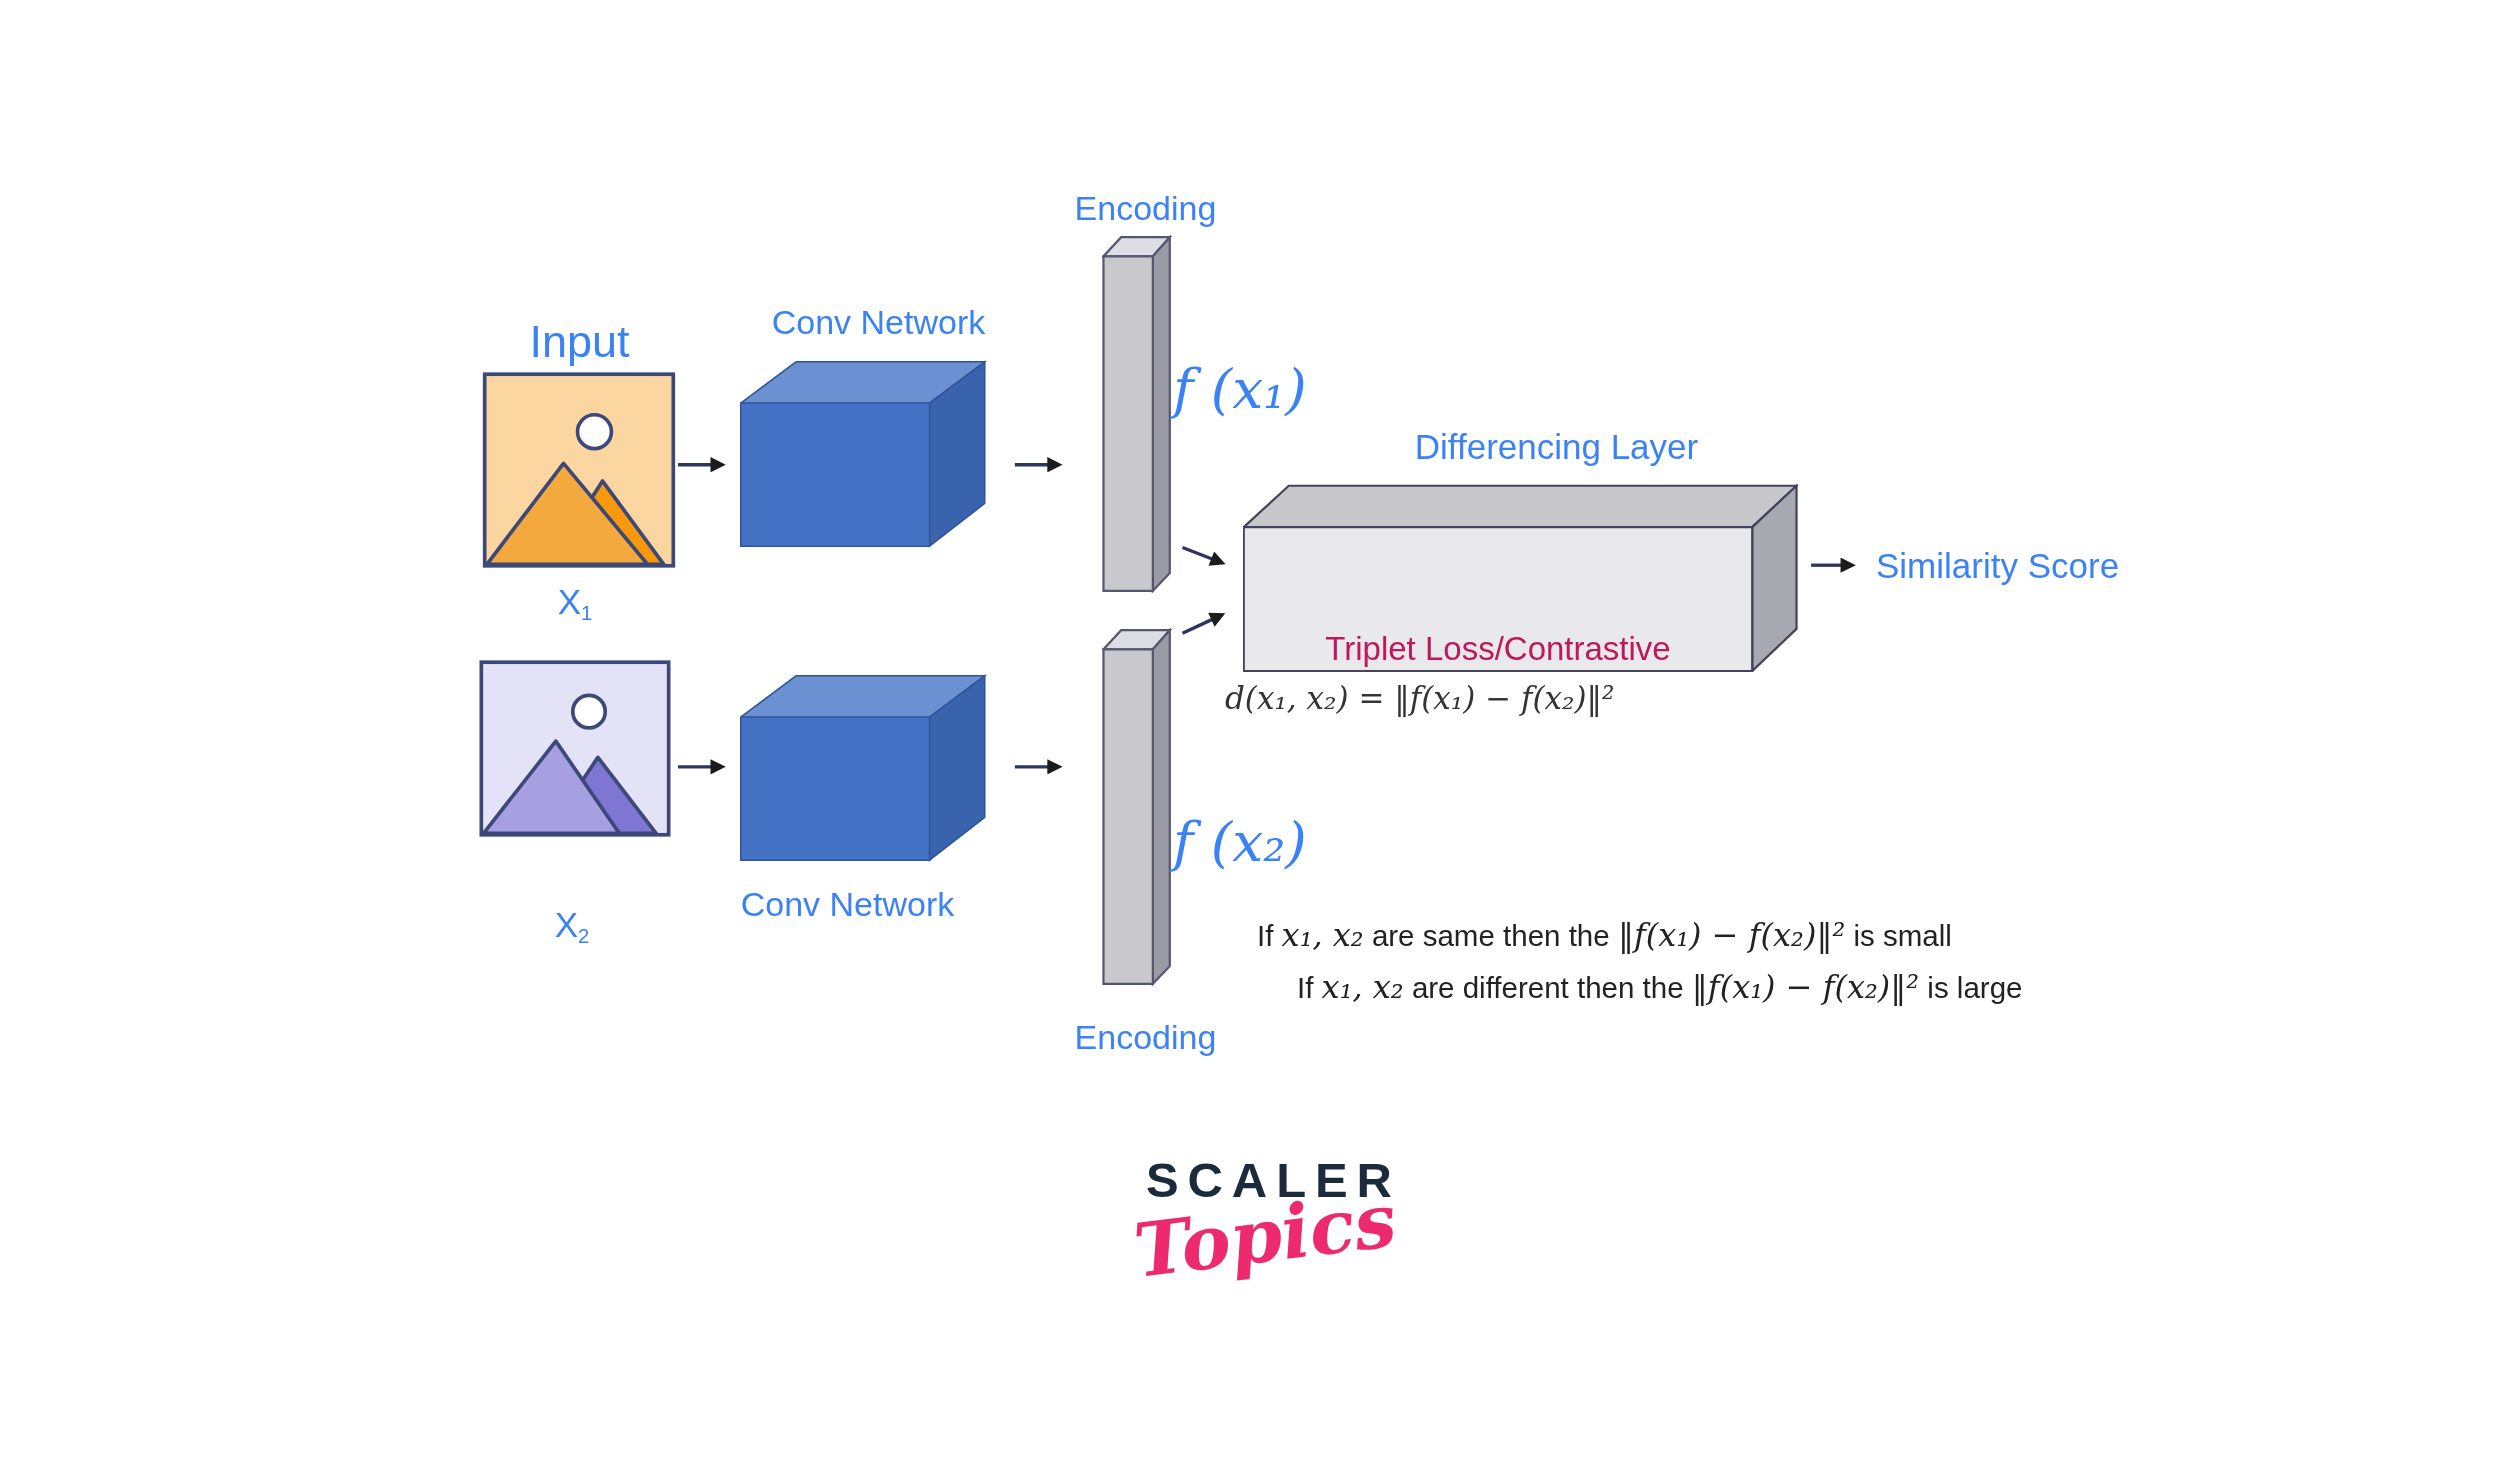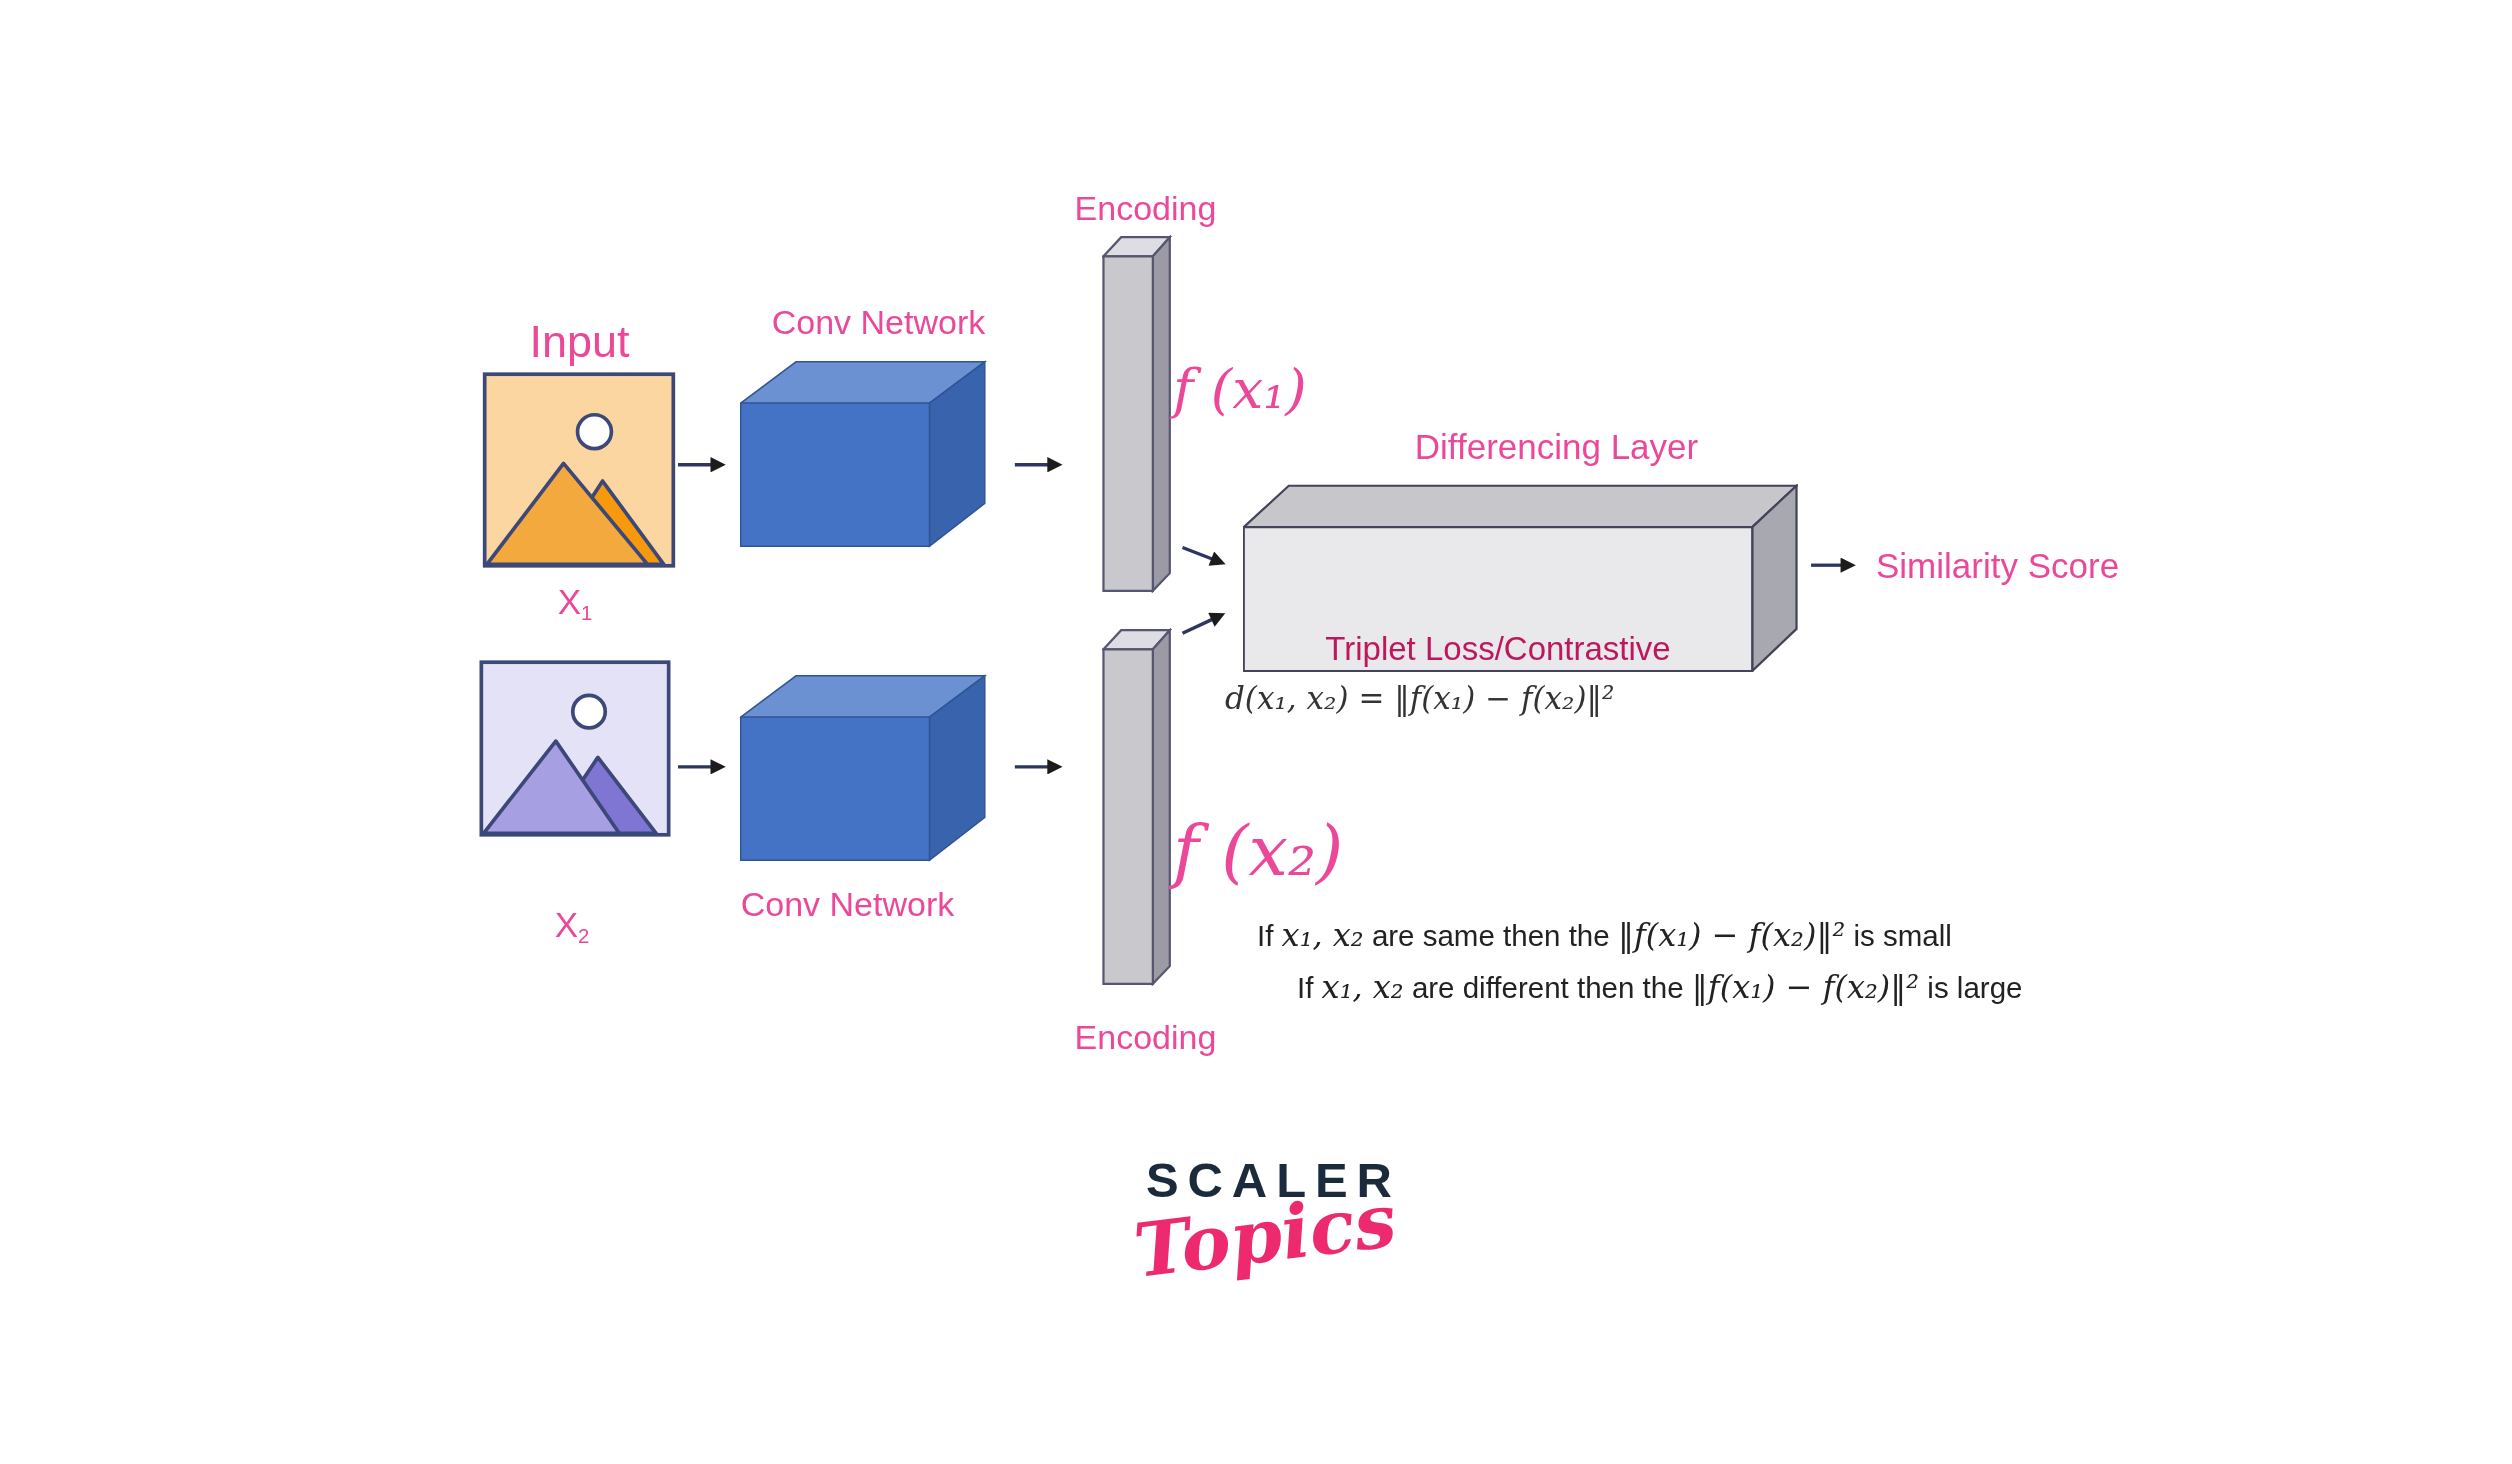--- a/index.html
+++ b/index.html
@@ -1,31 +1,31 @@
 <!DOCTYPE html>
 <html style="font-size:11.8px"><head>
 <meta charset="utf-8">
 <style>
   html,body{margin:0;padding:0;background:#fff;}
   .canvas{position:relative;width:2512px;height:1465px;background:#ffffff;overflow:hidden;
           font-family:"Liberation Sans","DejaVu Sans",sans-serif;color:#1c1c1c;}
   .abs{position:absolute;}
-  .t{position:absolute;color:#ec4899;white-space:nowrap;}
+  .t{position:absolute;color:#3b82f6;white-space:nowrap;}
   .center{text-align:center;}
   .math{font-family:"DejaVu Serif","DejaVu Sans",serif;font-style:italic;}
   .sub{font-size:0.58em;vertical-align:-0.32em;}
   .label-input{left:491px;top:316px;width:177px;font-size:45px;}
   .label-x1{left:516px;top:582px;width:118px;font-size:35px;}
   .label-x2{left:513px;top:891px;width:118px;font-size:35px;margin-top:14px;}
   .label-conv1{left:753px;top:303px;width:251px;font-size:34px;}
   .label-conv2{left:722px;top:885px;width:251px;font-size:34px;}
   .label-enc1{left:1064px;top:189px;width:163px;font-size:34px;}
   .label-enc2{left:1064px;top:1018px;width:163px;font-size:34px;}
   .fx1{left:1173px;top:357px;font-size:55px;}
-  .fx2{left:1173px;top:810px;font-size:70px;text-align:right;}
+  .fx2{left:1173px;top:810px;font-size:55px;text-align:right;}
   .label-diff{left:1394px;top:427px;width:325px;font-size:35px;}
   .diff-text{left:1243px;top:527px;width:510px;height:144px;display:flex;flex-direction:column;
              align-items:center;justify-content:flex-end;font-size:33px;line-height:1.32;color:#be185d;}
   .label-sim{left:1876px;top:546px;font-size:35px;}
   .formula{left:1225px;top:680px;font-size:31px;color:#333;}
   .cond{left:1257px;font-size:29.5px;color:#222;}
   .cond .math{font-size:32px;}
   .cond1{top:916px;}
   .cond2{top:968px;margin-left:40px;}
   .logo-scaler{left:1146px;top:1152px;width:229px;font-size:49px;font-weight:800;

